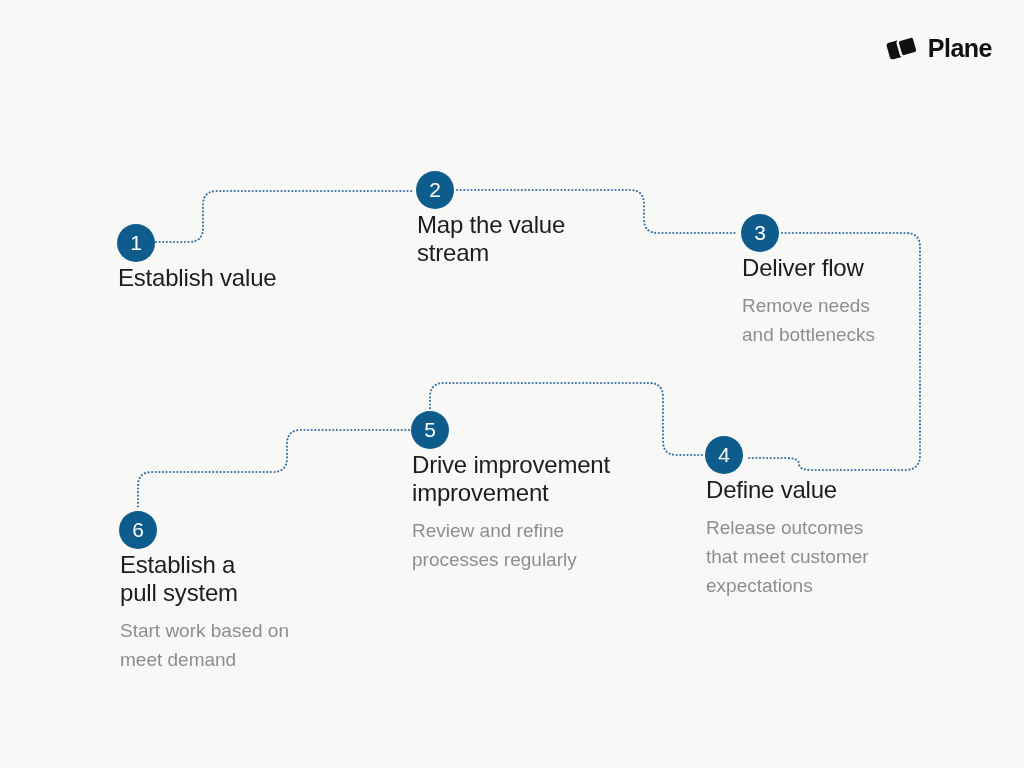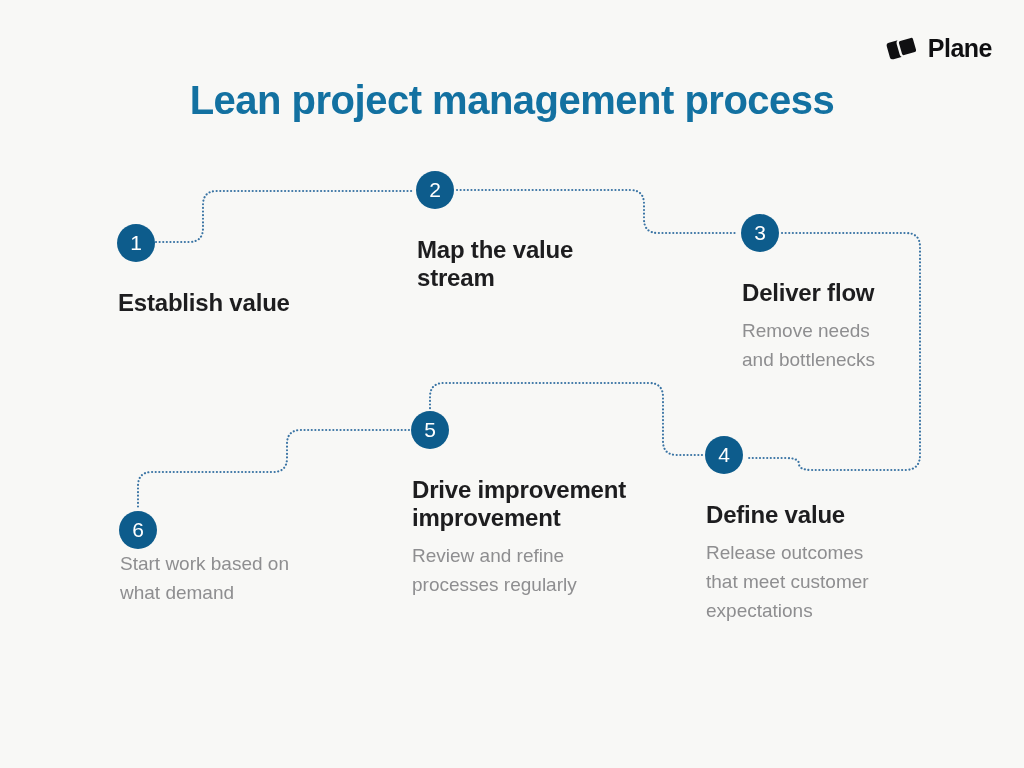--- a/index.html
+++ b/index.html
@@ -31,22 +31,22 @@
 
   
   .step{position:absolute;}
   .badge{
     width:38px;height:38px;border-radius:50%;
     background:#0d5c8c;color:#ffffff;
     display:flex;align-items:center;justify-content:center;
     font-size:21px;font-weight:400;
   }
   .step h3{
-    margin:27px 0 9px 1px;font-size:24px;line-height:28px;
-    font-weight:700;color:#1d1d1f;letter-spacing:-0.2px;
+    margin:2px 0 9px 1px;font-size:24px;line-height:28px;
+    font-weight:400;color:#1d1d1f;letter-spacing:-0.2px;
     white-space:pre-line;
   }
   .step p{
     margin:0 0 0 1px;font-size:19px;line-height:29px;
     font-weight:400;color:#8e8e90;white-space:pre-line;
   }
   .step1{left:117px;top:224px;width:210px;}
   .step2{left:416px;top:171px;width:210px;}
   .step3{left:741px;top:214px;width:190px;}
   .step4{left:705px;top:436px;width:210px;}
@@ -69,21 +69,20 @@
   <div class="logo">
     <span style="display:inline-flex;">
       <svg width="36" height="30" viewBox="0 0 36 30">
         <rect x="3" y="8" width="17" height="17" rx="3" transform="rotate(-16 11.5 16.5)" fill="#101012"></rect>
         <rect x="14" y="5" width="17" height="17" rx="3" transform="rotate(-16 22.5 13.5)" fill="#101012" stroke="#f8f8f6" stroke-width="2.4"></rect>
       </svg>
     </span>
     <span class="wordmark">Plane</span>
   </div>
 
-  <h1 class="page-title">Lean project management process</h1>
 
   <div class="step step1">
     <div class="badge">1</div>
     <h3>Establish value</h3>
   </div>
 
   <div class="step step2">
     <div class="badge">2</div>
     <h3>Map the value
 stream</h3>
@@ -107,17 +106,19 @@
   <div class="step step5">
     <div class="badge">5</div>
     <h3>Drive improvement
 improvement</h3>
     <p>Review and refine
 processes regularly</p>
   </div>
 
   <div class="step step6">
     <div class="badge">6</div>
+    <h3>Establish a
+pull system</h3>
     <p>Start work based on
-what demand</p>
+meet demand</p>
   </div>
 
 </div>
 
 </body></html>

